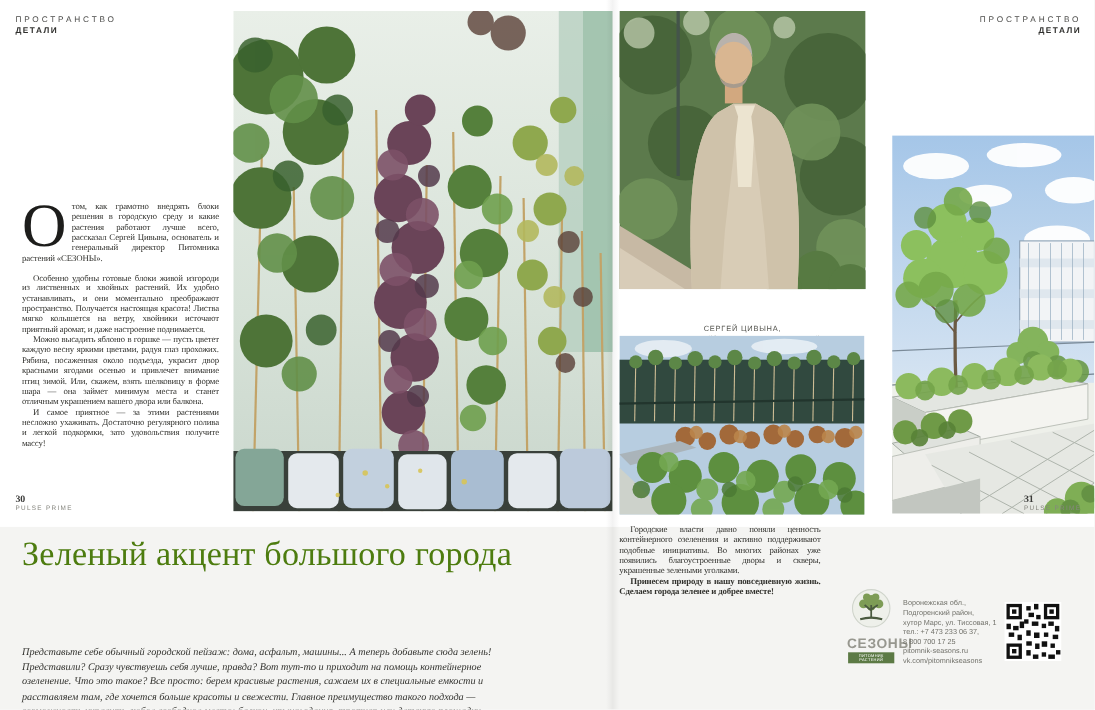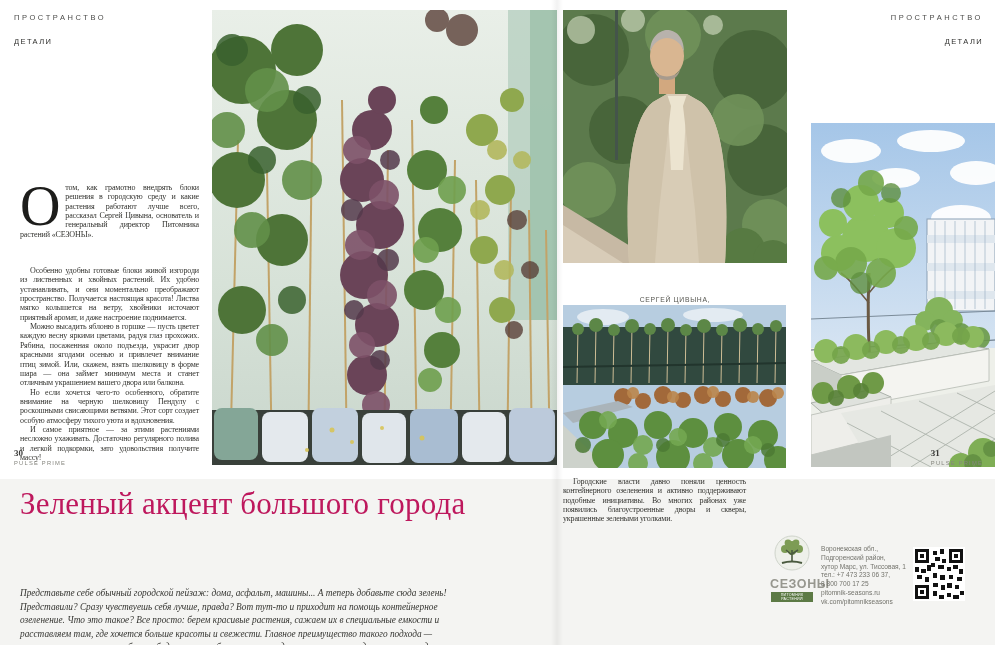--- a/index.html
+++ b/index.html
@@ -7,34 +7,34 @@
   body { font-family:"Liberation Serif", serif; color:#2e2e2c; position:relative; overflow:hidden; }
   .spread { position:absolute; left:0; top:0; width:995px; height:479px; background:#ffffff; }
   .gutter { position:absolute; left:551px; top:0; width:12px; height:645px;
             background:linear-gradient(to right, rgba(0,0,0,0), rgba(0,0,0,0.05) 50%, rgba(0,0,0,0)); }
 
   
   .kicker-block { position:absolute; top:13px; font-family:"Liberation Sans", sans-serif; }
   .kicker-block.left { left:14px; text-align:left; }
   .kicker-block.right { right:12px; text-align:right; }
   .kicker { font-size:7.5px; letter-spacing:2.6px; color:#4c4c4a; }
-  .section { font-size:7.5px; font-weight:normal; letter-spacing:1.4px; color:#2f2f2d; margin-top:15px; }
+  .section { font-size:7.5px; font-weight:bold; letter-spacing:1.4px; color:#2f2f2d; margin-top:1px; }
 
   
   .col-left { position:absolute; left:20px; top:183px; width:179px; text-align:justify;
               font-size:8px; line-height:9.35px; letter-spacing:-0.15px; color:#33332f; }
   .col-left p { text-indent:10px; }
   .col-left p.first { text-indent:0; }
-  .col-left p.gap { margin-top:27px; }
+  .col-left p.gap { margin-top:9px; }
   .dropcap { float:left; font-size:56px; line-height:38px; padding:4px 5px 0 0; color:#1d1d1b;
              font-family:"Liberation Serif", serif; }
 
   
   .headline { position:absolute; left:20px; top:486px; width:520px; font-size:31px; font-weight:400;
-              color:#be185d; letter-spacing:0.2px; font-family:"Liberation Serif", serif; }
+              color:#4d7c0f; letter-spacing:0.2px; font-family:"Liberation Serif", serif; }
   .lede { position:absolute; left:20px; top:551px; width:436px; font-style:italic; font-size:9.3px;
           line-height:13.6px; color:#33332f;margin-top:36px; }
 
   
   .col-right { position:absolute; left:563px; top:477px; width:183px; text-align:justify;
                font-size:8px; line-height:9.35px; letter-spacing:-0.15px; color:#33332f; }
   .col-right p { text-indent:10px; }
   .col-right p.bold { font-weight:bold; }
 
   
@@ -74,21 +74,20 @@
   </div>
   <div class="kicker-block right">
     <div class="kicker">ПРОСТРАНСТВО</div>
     <div class="section">ДЕТАЛИ</div>
   </div>
 
   <div class="col-left">
     <p class="first"><span class="dropcap">О</span><span>том, как грамотно внедрять блоки решения в городскую среду и какие растения работают лучше всего, рассказал Сергей Цивына, основатель и генеральный директор Питомника растений «СЕЗОНЫ».</span></p>
     <p class="gap">Особенно удобны готовые блоки живой изгороди из лиственных и хвойных растений. Их удобно устанавливать, и они моментально преображают пространство. Получается настоящая красота! Листва мягко колышется на ветру, хвойники источают приятный аромат, и даже настроение поднимается.</p>
     <p>Можно высадить яблоню в горшке — пусть цветет каждую весну яркими цветами, радуя глаз прохожих. Рябина, посаженная около подъезда, украсит двор красными ягодами осенью и привлечет внимание птиц зимой. Или, скажем, взять шелковицу в форме шара — она займет минимум места и станет отличным украшением вашего двора или балкона.</p>
-    <p>Но если хочется чего-то особенного, обратите внимание на черную шелковицу Пендулу с роскошными свисающими ветвями. Этот сорт создает особую атмосферу тихого уюта и вдохновения.</p>
     <p>И самое приятное — за этими растениями несложно ухаживать. Достаточно регулярного полива и легкой подкормки, зато удовольствия получите массу!</p>
   </div>
 
   <div class="art" style="left:212px; top:10px; width:345px; height:455px;">
     <svg width="345" height="455" viewBox="0 0 345 455">
       <defs>
         <linearGradient id="skyL" x1="0" y1="0" x2="0" y2="1">
           <stop offset="0" stop-color="#e9efe8"></stop>
             <stop offset="0.6" stop-color="#d7e2d8"></stop>
             <stop offset="1" stop-color="#c9d6cc"></stop>
@@ -469,20 +468,21 @@
         </g>
       <g fill="#639043" opacity="0.9">
           <circle cx="162" cy="340" r="9"></circle>
           <circle cx="180" cy="326" r="8"></circle>
         </g>
     </svg>
   </div>
 
   <div class="col-right">
     <p>Городские власти давно поняли ценность контейнерного озеленения и активно поддерживают подобные инициативы. Во многих районах уже появились благоустроенные дворы и скверы, украшенные зелеными уголками.</p>
+    <p class="bold">Принесем природу в нашу повседневную жизнь. Сделаем города зеленее и добрее вместе!</p>
   </div>
 
   <div class="logo-wrap">
     <svg width="36" height="36" viewBox="0 0 36 36">
       <circle cx="18" cy="18" r="17" fill="#eef0ea" stroke="#cfd4cb" stroke-width="1"></circle>
       <g fill="#7d9c55">
         <circle cx="18" cy="11" r="5"></circle>
           <circle cx="11" cy="14" r="4"></circle>
           <circle cx="25" cy="14" r="4"></circle>
         <circle cx="14" cy="8" r="3.4"></circle>

